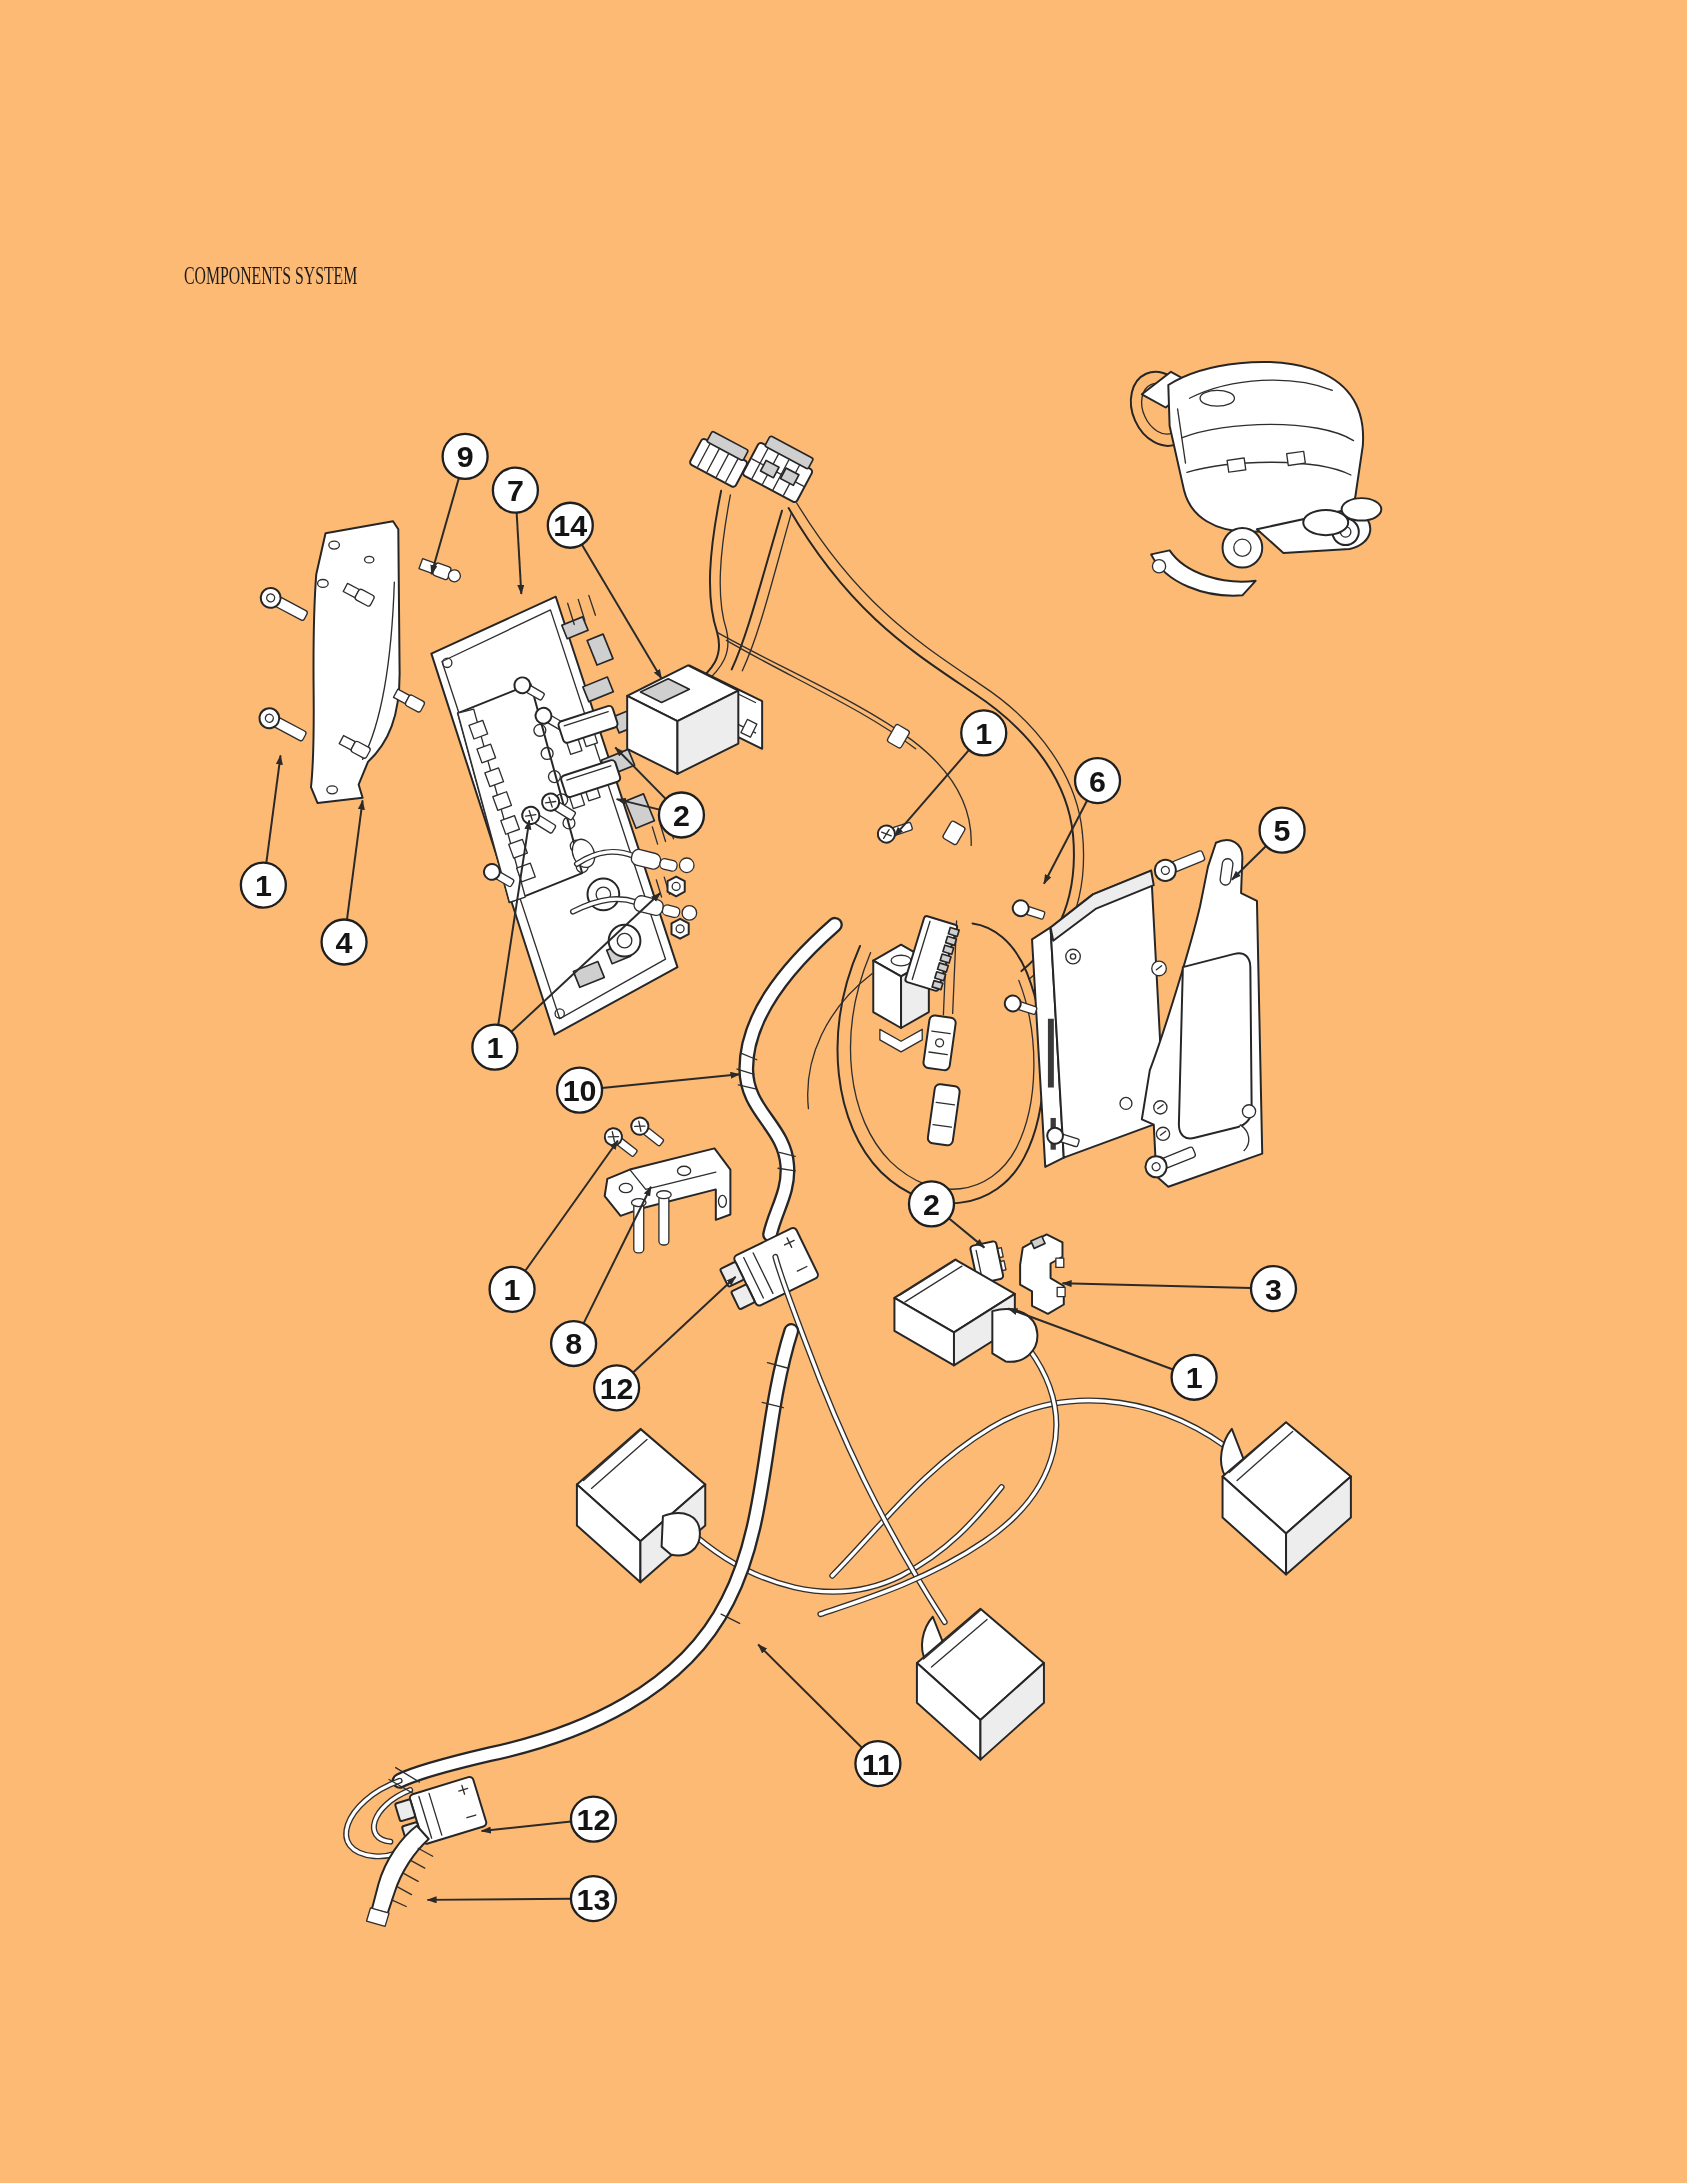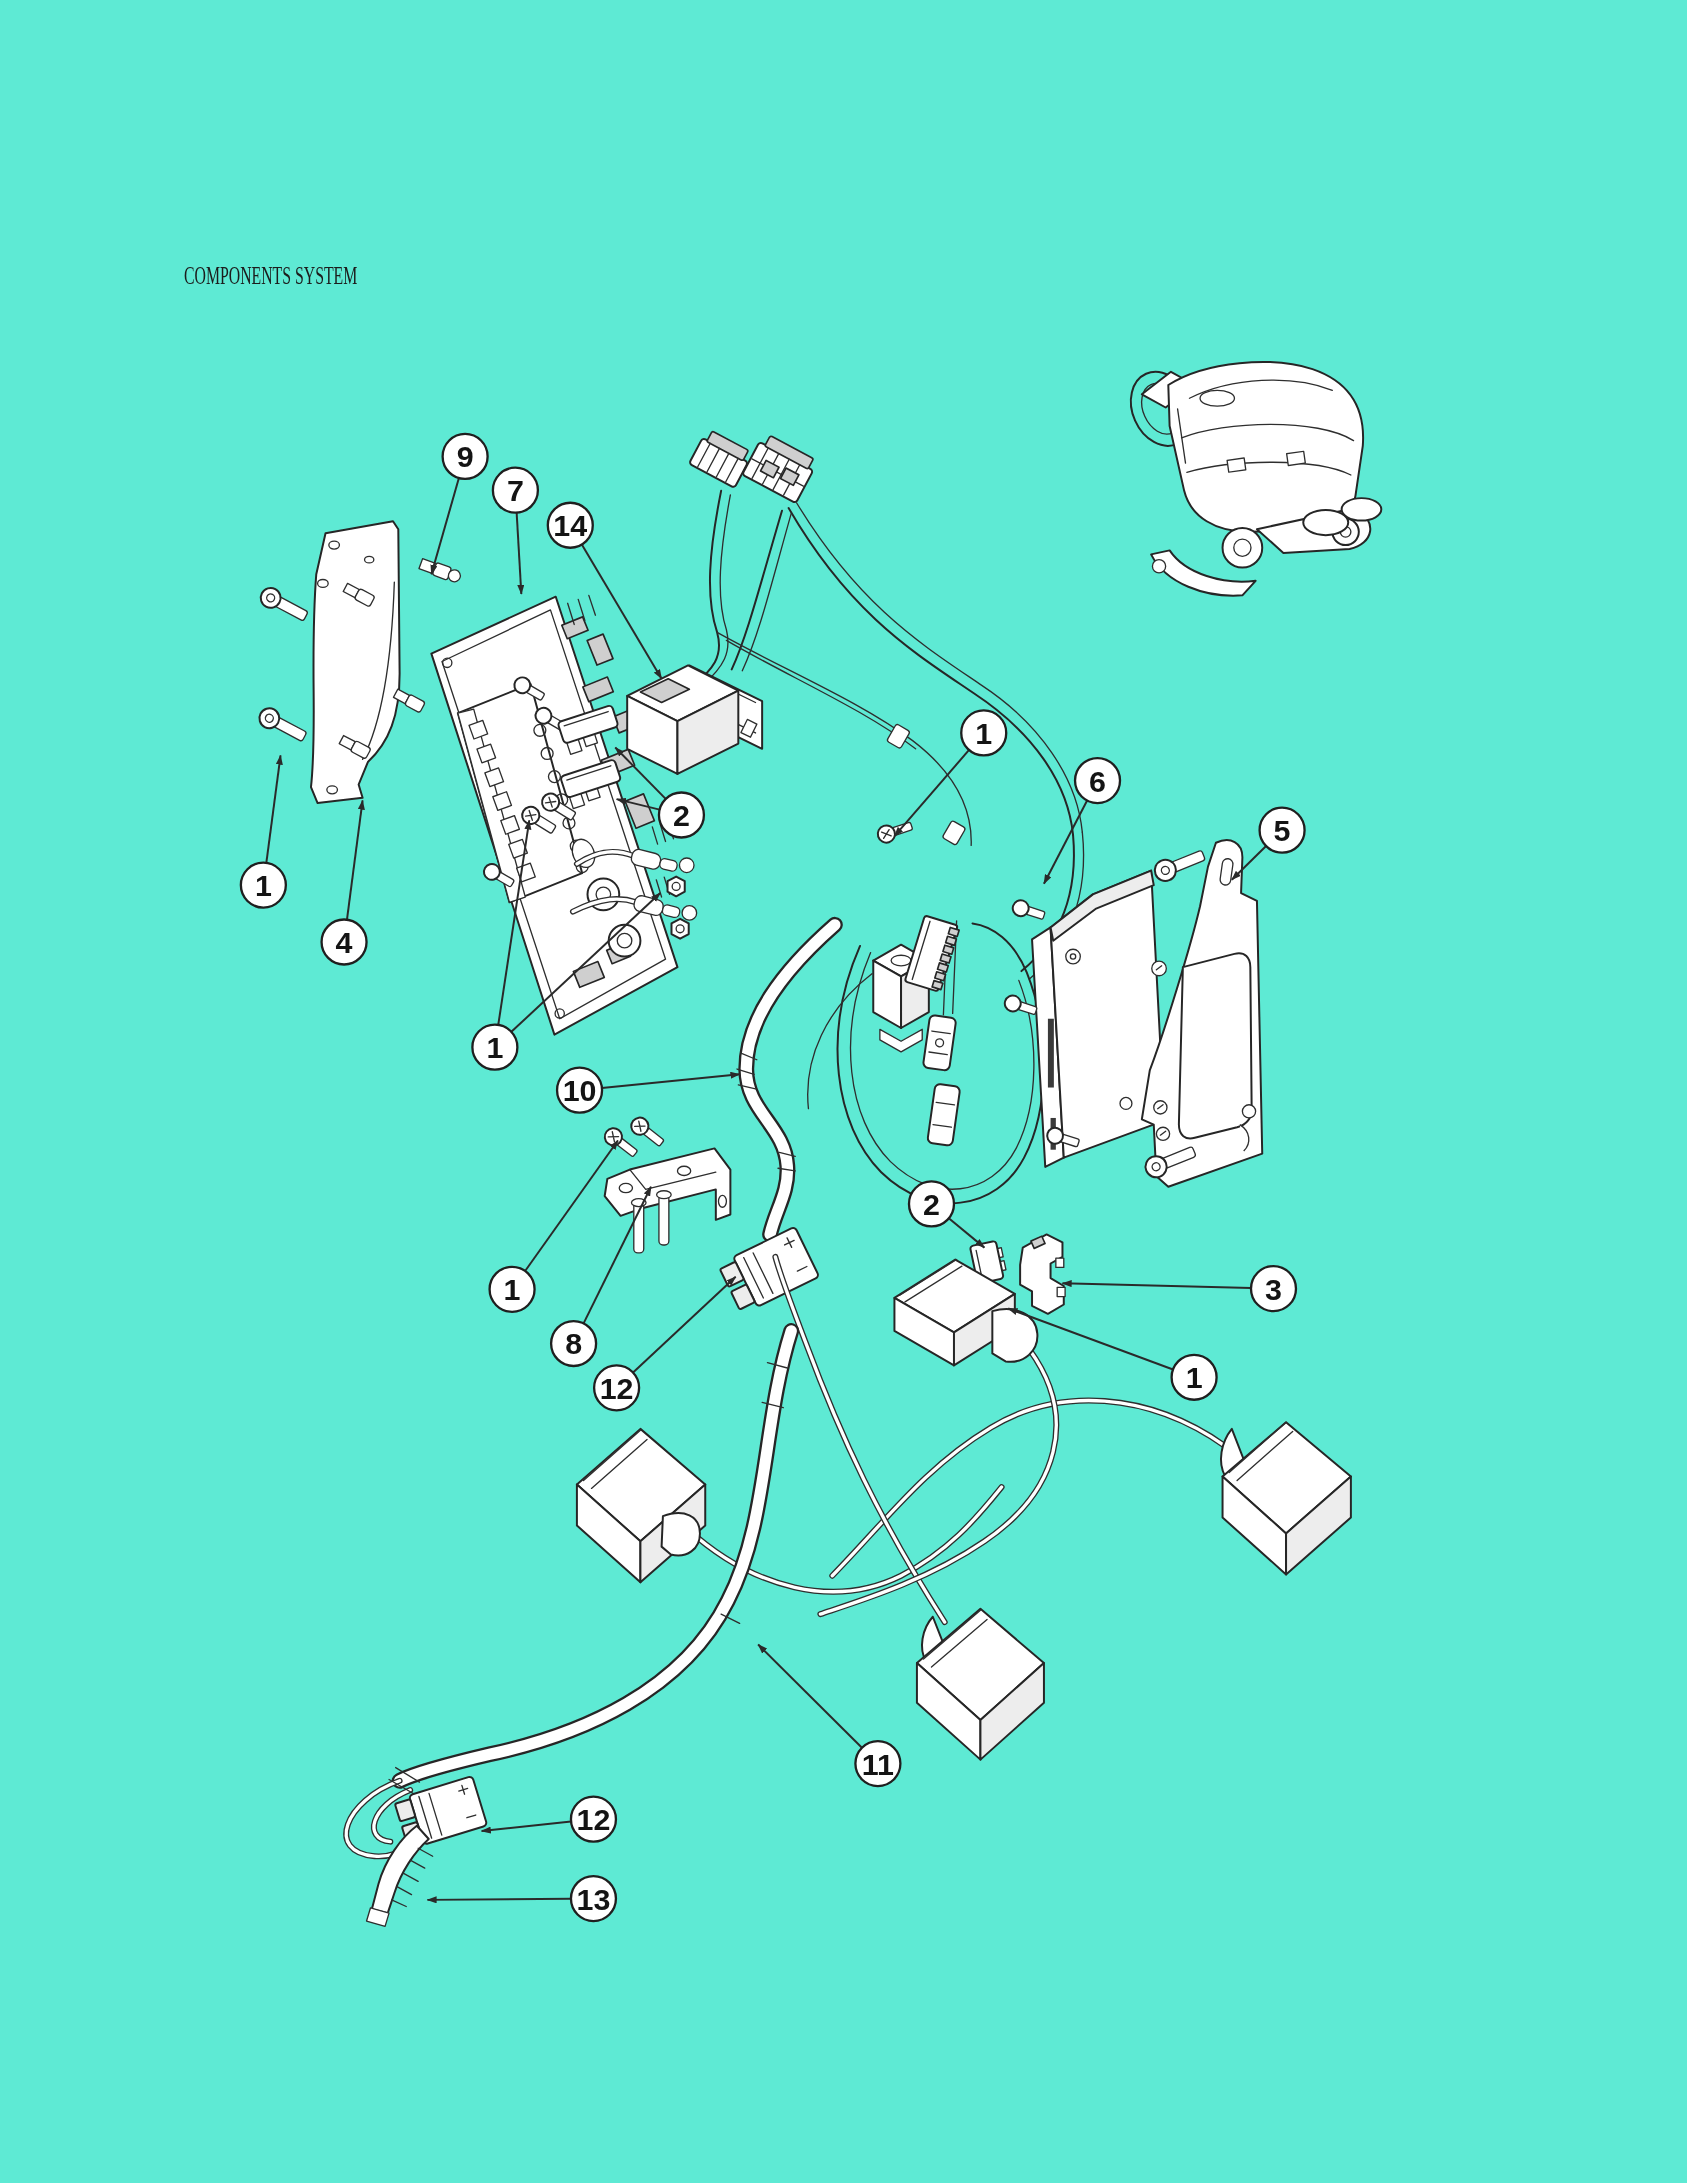--- a/index.html
+++ b/index.html
@@ -1,16 +1,16 @@
 <!DOCTYPE html>
 <html style="font-size:10.6px"><head>
 <meta charset="utf-8">
 <style>
   html,body{margin:0;padding:0;background:#ffffff;}
-  #page{position:relative;width:1687px;height:2183px;background:#5eead4;overflow:hidden;}
+  #page{position:relative;width:1687px;height:2183px;background:#fdba74;overflow:hidden;}
   svg{position:absolute;top:0;left:0;}
   text{font-family:"Liberation Sans", sans-serif;}
   .title{font-family:"Liberation Serif", serif;font-weight:normal;fill:#1c1c1c;}
   .ln{stroke:#262626;fill:none;stroke-width:3;stroke-linecap:round;stroke-linejoin:round;}
   .ln2{stroke:#2e2e2e;fill:none;stroke-width:2;stroke-linecap:round;stroke-linejoin:round;}
   .fw{stroke:#262626;fill:#ffffff;stroke-width:3;stroke-linejoin:round;}
   .fw2{stroke:#2e2e2e;fill:#ffffff;stroke-width:2;stroke-linejoin:round;}
   .fg{stroke:#262626;fill:#ededed;stroke-width:3;stroke-linejoin:round;}
   .fd{stroke:#262626;fill:#cfcfcf;stroke-width:2.5;stroke-linejoin:round;}
   .tube-o{stroke:#262626;fill:none;stroke-width:24;stroke-linecap:round;}

